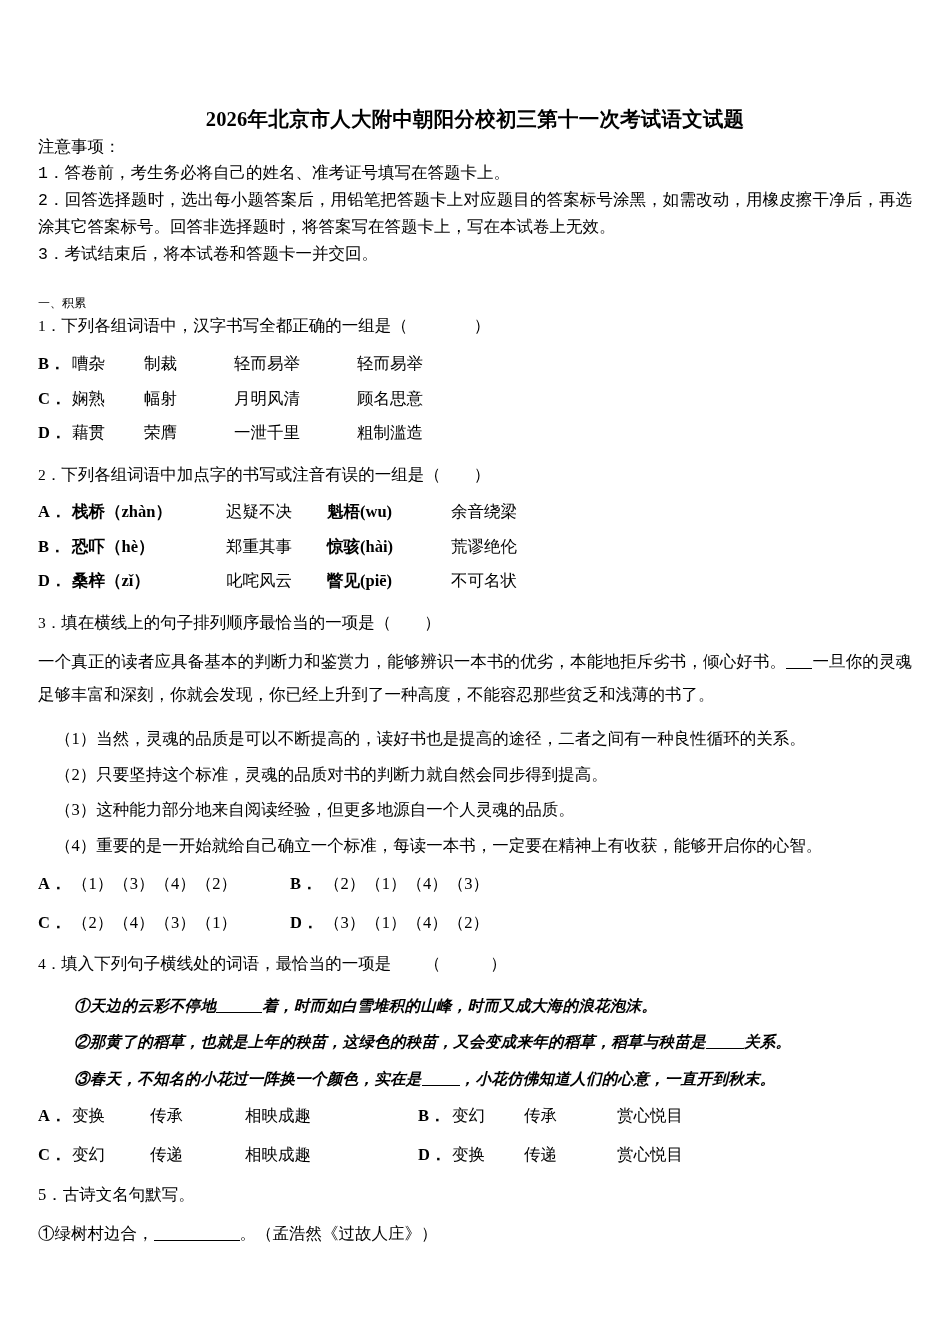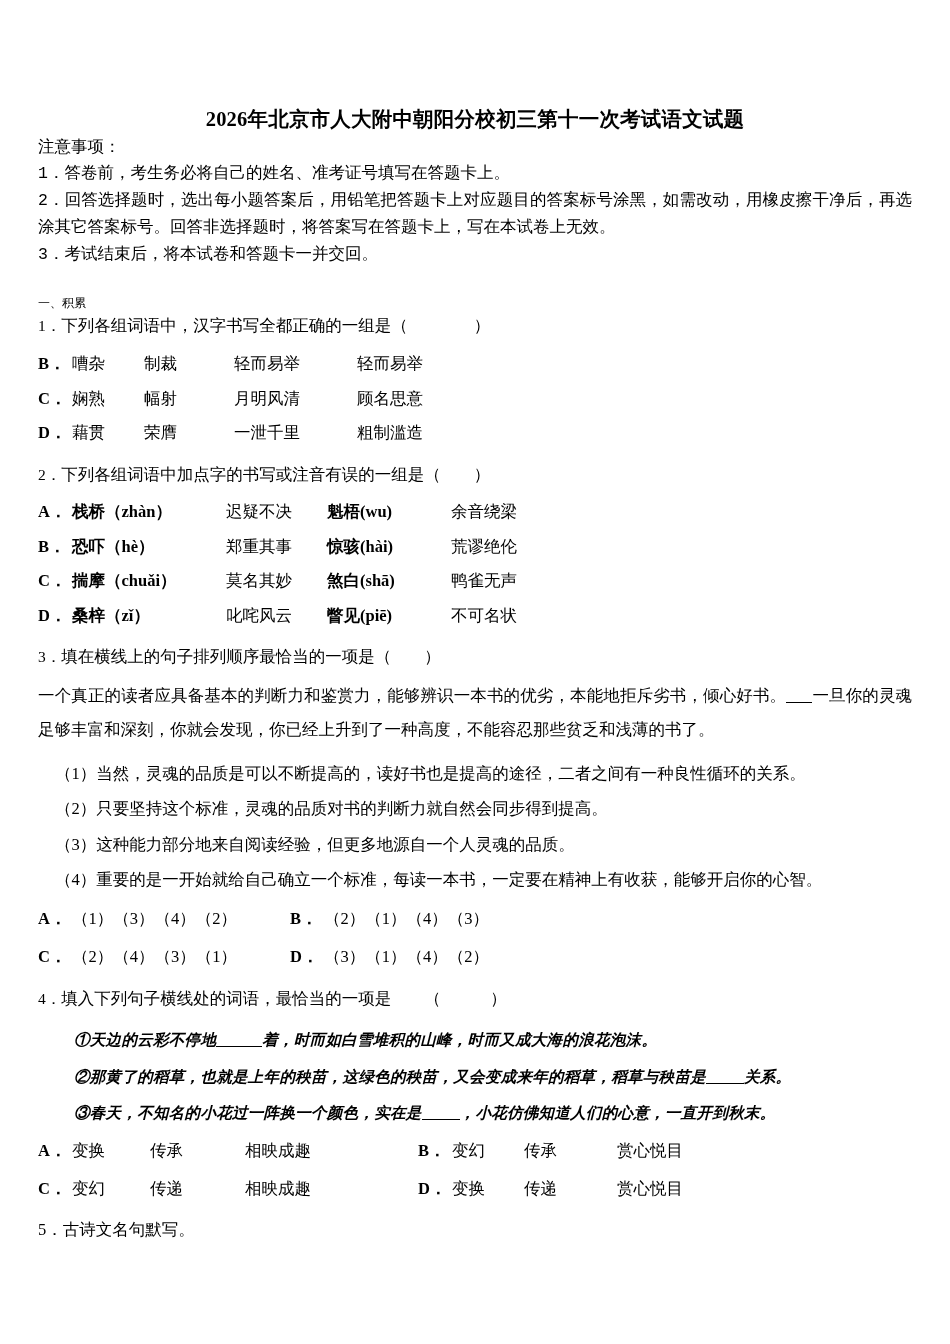--- a/index.html
+++ b/index.html
@@ -196,23 +196,20 @@
   <div class="q-stem" style="margin-top:20px"><span class="num">2．</span><span>下列各组词语中加点字的书写或注音有误的一组是（　　）</span></div>
 
   <div class="q2">
     <div class="opt-row">
       <span class="opt-label">A．</span><span class="opt-cell c0 pinyin">栈桥（zhàn）</span><span class="opt-cell c1">迟疑不决</span><span class="opt-cell c2 pinyin">魁梧(wu)</span><span class="opt-cell">余音绕梁</span>
     </div>
     <div class="opt-row">
       <span class="opt-label">B．</span><span class="opt-cell c0 pinyin">恐吓（hè）</span><span class="opt-cell c1">郑重其事</span><span class="opt-cell c2 pinyin">惊骇(hài)</span><span class="opt-cell">荒谬绝伦</span>
     </div>
     <div class="opt-row">
-      <span class="opt-label">C．</span><span class="opt-cell c0 pinyin">揣摩（chuǎi）</span><span class="opt-cell c1">莫名其妙</span><span class="opt-cell c2 pinyin">煞白(shā)</span><span class="opt-cell">鸭雀无声</span>
-    </div>
-    <div class="opt-row">
       <span class="opt-label">D．</span><span class="opt-cell c0 pinyin">桑梓（zǐ）</span><span class="opt-cell c1">叱咤风云</span><span class="opt-cell c2 pinyin">瞥见(piē)</span><span class="opt-cell">不可名状</span>
     </div>
   </div>
 
   <div class="q-stem" style="margin-top:20px"><span class="num">3．</span><span>填在横线上的句子排列顺序最恰当的一项是（　　）</span></div>
 
   <div class="passage"><span>一个真正的读者应具备基本的判断力和鉴赏力，能够辨识一本书的优劣，本能地拒斥劣书，倾心好书。</span><span class="blank-inline"></span><span>一旦你的灵魂足够丰富和深刻，你就会发现，你已经上升到了一种高度，不能容忍那些贫乏和浅薄的书了。</span></div>
 
   <div class="sent-list">
     <div class="sent-item">（1）当然，灵魂的品质是可以不断提高的，读好书也是提高的途径，二者之间有一种良性循环的关系。</div>
@@ -242,14 +239,15 @@
     <div class="word-row">
       <span class="opt-label">A．</span><span class="w0">变换</span><span class="w1">传承</span><span class="w2">相映成趣</span><span class="opt-label">B．</span><span class="w3">变幻</span><span class="w4">传承</span><span>赏心悦目</span>
     </div>
     <div class="word-row">
       <span class="opt-label">C．</span><span class="w0">变幻</span><span class="w1">传递</span><span class="w2">相映成趣</span><span class="opt-label">D．</span><span class="w3">变换</span><span class="w4">传递</span><span>赏心悦目</span>
     </div>
   </div>
 
   <div class="q5-stem"><span class="num">5．</span><span>古诗文名句默写。</span></div>
 
+  <div class="q5-item"><span>①绿树村边合，</span><span class="u-md"></span><span>。（孟浩然《过故人庄》）</span></div>
 
 </div>
 
 </body></html>

